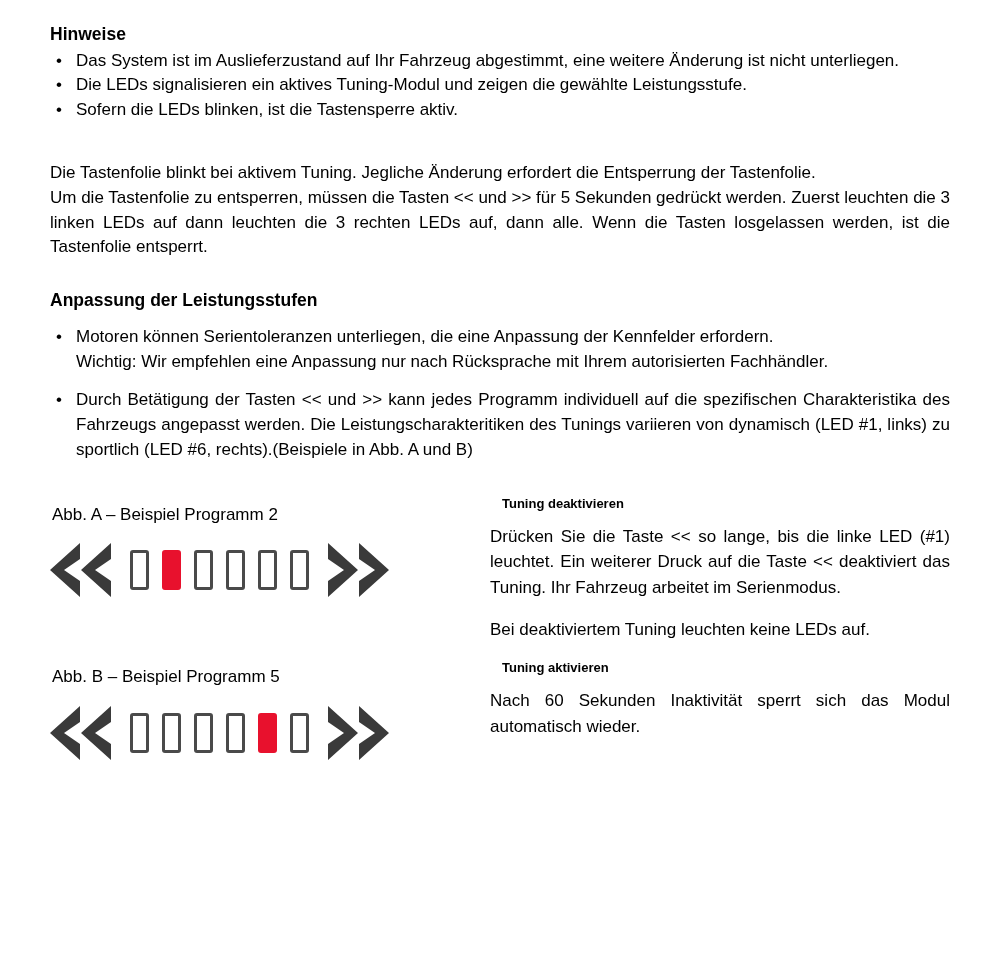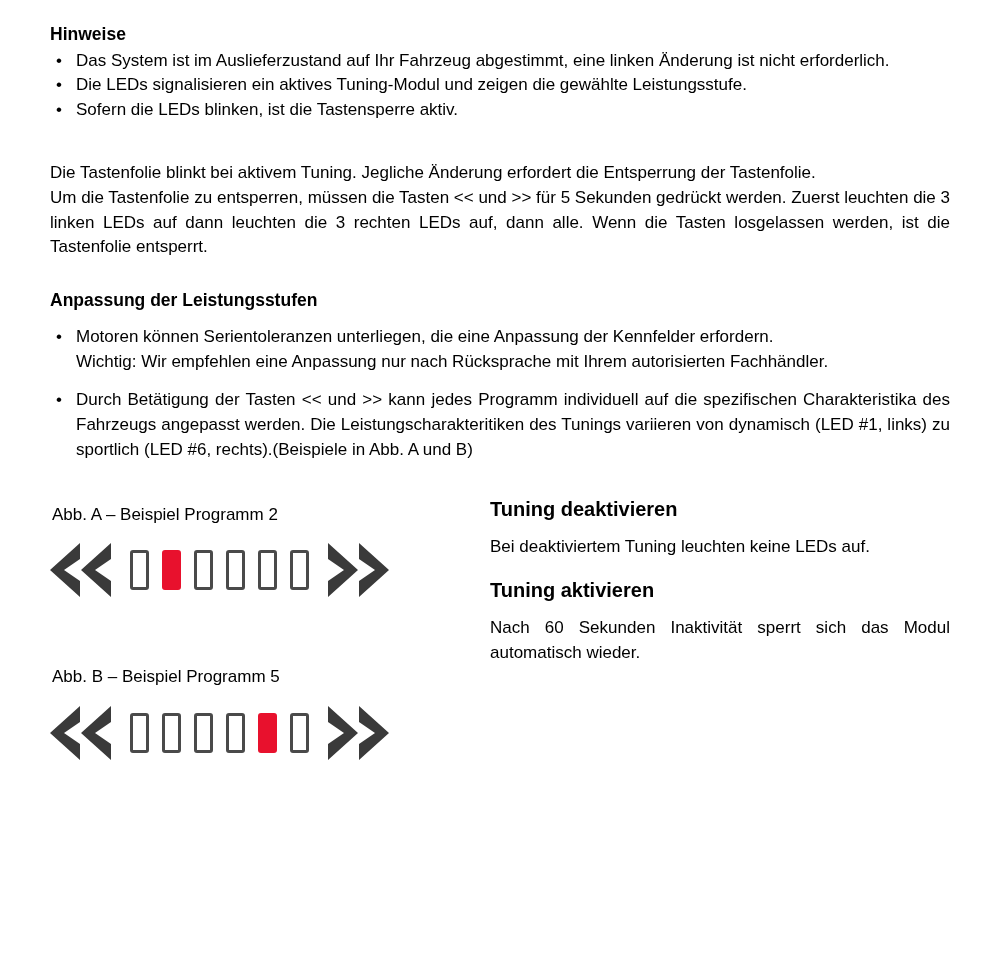--- a/index.html
+++ b/index.html
@@ -99,42 +99,42 @@
   }
   .lower-left {
     width: 432px;
     flex: 0 0 432px;
   }
   .lower-right {
     flex: 1 1 auto;
     padding-left: 8px;
   }
   .lower-right h3 {
-    font-size: 20px;
+    font-size: 13px;
     font-weight: bold;
-    margin: 0 0 10px 0;
+    margin: 0 0 10px 12px;
   }
   .lower-right p {
     margin: 0 0 16px 0;
     text-align: justify;
     line-height: 1.52;
   }
   .figA-block { margin-top: 0; }
   .figB-block { margin-top: 66px; }
 </style>
 </head>
 <body>
 
 <div class="page">
 
   <h2 class="section-title">Hinweise</h2>
   <ul class="bullet-list">
     <li>
       <span class="bullet">•</span>
-      <span>Das System ist im Auslieferzustand auf Ihr Fahrzeug abgestimmt, eine linken Änderung ist nicht erforderlich.</span>
+      <span>Das System ist im Auslieferzustand auf Ihr Fahrzeug abgestimmt, eine weitere Änderung ist nicht unterliegen.</span>
     </li>
     <li>
       <span class="bullet">•</span>
       <span>Die LEDs signalisieren ein aktives Tuning-Modul und zeigen die gewählte Leistungsstufe.</span>
     </li>
     <li>
       <span class="bullet">•</span>
       <span>Sofern die LEDs blinken, ist die Tastensperre aktiv.</span>
     </li>
   </ul>
@@ -218,20 +218,23 @@
               <polygon points="32,2 32,18 48,29 32,40 32,56 62,29" fill="#3a3a3a"></polygon>
             </svg>
           </span>
         </div>
       </div>
 
     </div>
 
     <div class="lower-right">
       <h3>Tuning deaktivieren</h3>
+      <p>
+        <span>Drücken Sie die </span><b>Taste &lt;&lt;</b><span> so lange, bis die linke LED (#1) leuchtet. Ein weiterer Druck auf die </span><b>Taste &lt;&lt;</b><span> deaktiviert das Tuning. Ihr Fahrzeug arbeitet im Serienmodus.</span>
+      </p>
       <p>Bei deaktiviertem Tuning leuchten keine LEDs auf.</p>
 
       <h3>Tuning aktivieren</h3>
       <p>Nach 60 Sekunden Inaktivität sperrt sich das Modul automatisch wieder.</p>
     </div>
 
   </div>
 
 </div>
 

